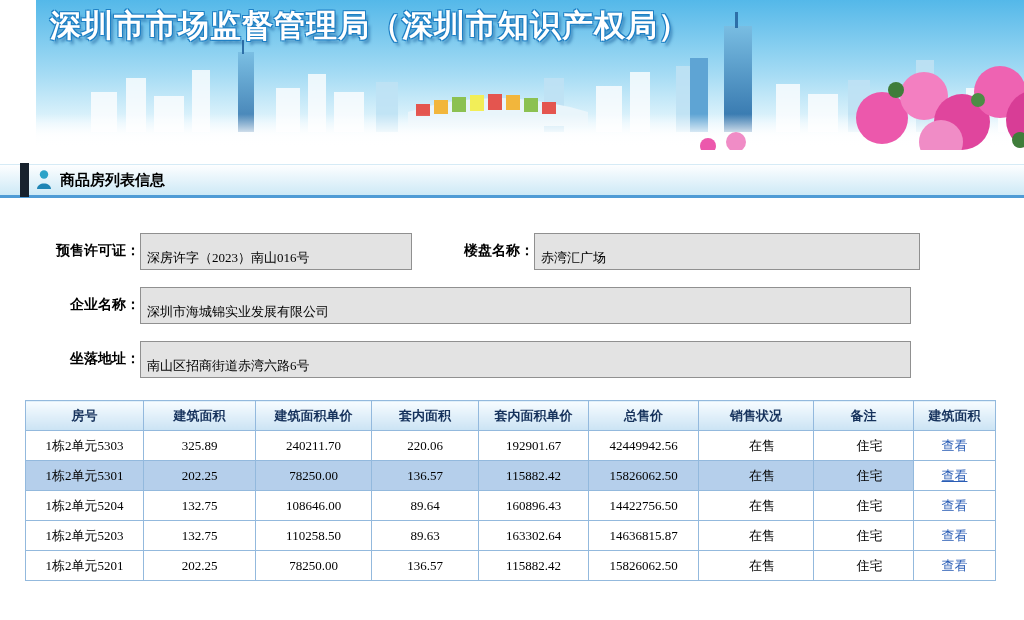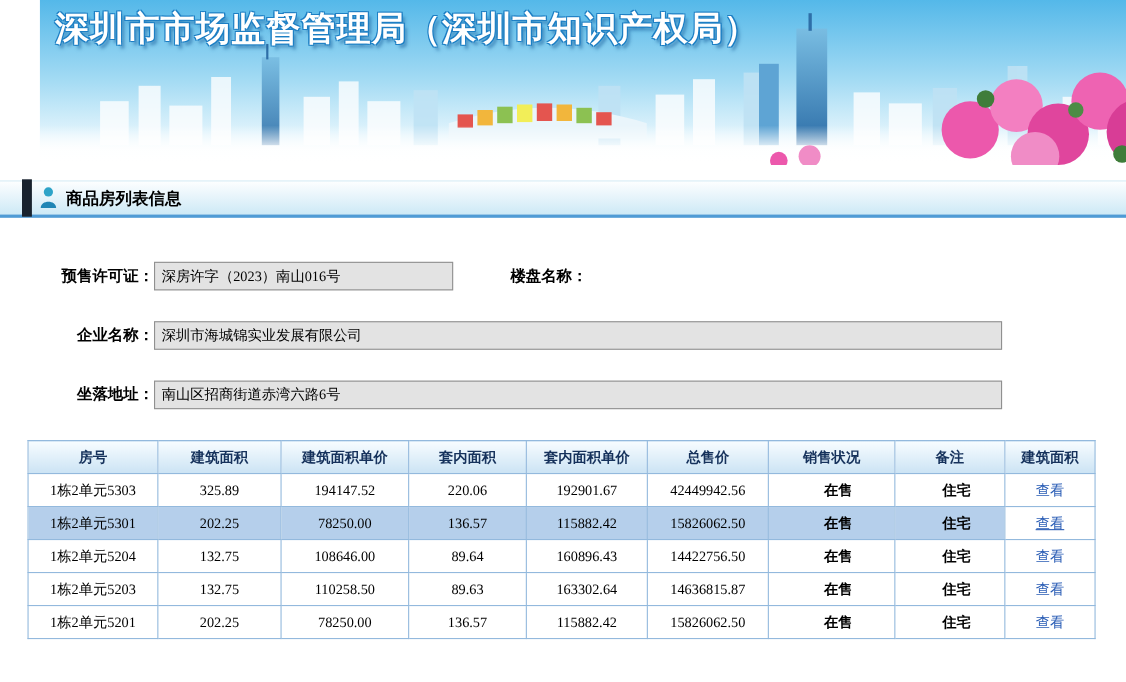--- a/index.html
+++ b/index.html
@@ -34,22 +34,22 @@
     margin-left:7px; font-family:"Liberation Sans","DejaVu Sans",sans-serif;
     font-size:15px; font-weight:bold; color:#000;
   }
 
   
   .form-area { margin-top:40px; }
   .form-row { display:flex; align-items:center; height:26px; margin-bottom:28px; }
   .form-label { width:140px; text-align:right; font-weight:bold; font-size:14px; color:#000; white-space:nowrap; }
   .form-label.label2 { width:122px; }
   .form-value {
-    height:26px; line-height:24px; background:#e3e3e3;
-    border:1px solid #909090; padding:0 6px; font-size:13px; color:#000;
+    height:37px; line-height:24px; background:#e3e3e3;
+    border:1px solid #909090; padding:12px 6px; font-size:13px; color:#000;
     white-space:nowrap; overflow:hidden;
   }
   .w-small { width:272px; }
   .w-mid   { width:386px; }
   .w-large { width:771px; }
 
   
   .house-table {
     width:970px; margin:22px 0 0 25px;
     border-collapse:collapse; table-layout:fixed; font-size:13px;
@@ -58,21 +58,21 @@
     border:1px solid #93b9dd; text-align:center; height:30px;
     white-space:nowrap; overflow:hidden;
   }
   .house-table th {
     background:linear-gradient(#f7fcff,#cbe3f4);
     color:#16325c; font-weight:bold;
   }
   .house-table td { background:#fff; color:#000; }
   tr.highlight td { background:#b5cfeb; }
   tr.highlight td.view { background:#fff; }
-  td.status, td.note { font-weight:bold;padding-left:12px; }
+  td.status, td.note { font-weight:normal;padding-left:12px; }
   a.view-link { color:#2a5db5; text-decoration:none; }
   tr.highlight a.view-link { text-decoration:underline; }
 </style>
 </head>
 <body>
 
 <div class="banner">
   <svg width="1024" height="150" viewBox="0 0 1024 150">
     <defs>
       <linearGradient id="sky" x1="0" y1="0" x2="0" y2="1">
@@ -161,20 +161,21 @@
     </svg>
   </span>
   <span class="section-title">商品房列表信息</span>
 </div>
 
 <div class="form-area">
   <div class="form-row">
     <div class="form-label">预售许可证：</div>
     <div class="form-value w-small">深房许字（2023）南山016号</div>
     <div class="form-label label2">楼盘名称：</div>
+    <div class="form-value w-mid">赤湾汇广场</div>
   </div>
   <div class="form-row">
     <div class="form-label">企业名称：</div>
     <div class="form-value w-large">深圳市海城锦实业发展有限公司</div>
   </div>
   <div class="form-row">
     <div class="form-label">坐落地址：</div>
     <div class="form-value w-large">南山区招商街道赤湾六路6号</div>
   </div>
 </div>
@@ -201,21 +202,21 @@
       <th>总售价</th>
       <th>销售状况</th>
       <th>备注</th>
       <th>建筑面积</th>
     </tr>
   </thead>
   <tbody>
       <tr>
     <td>1栋2单元5303</td>
     <td>325.89</td>
-    <td>194147.52</td>
+    <td>240211.70</td>
     <td>220.06</td>
     <td>192901.67</td>
     <td>42449942.56</td>
     <td class="status">在售</td>
     <td class="note">住宅</td>
     <td class="view">
       <a href="#" class="view-link">查看</a>
     </td>
   </tr>
       <tr class="highlight">

